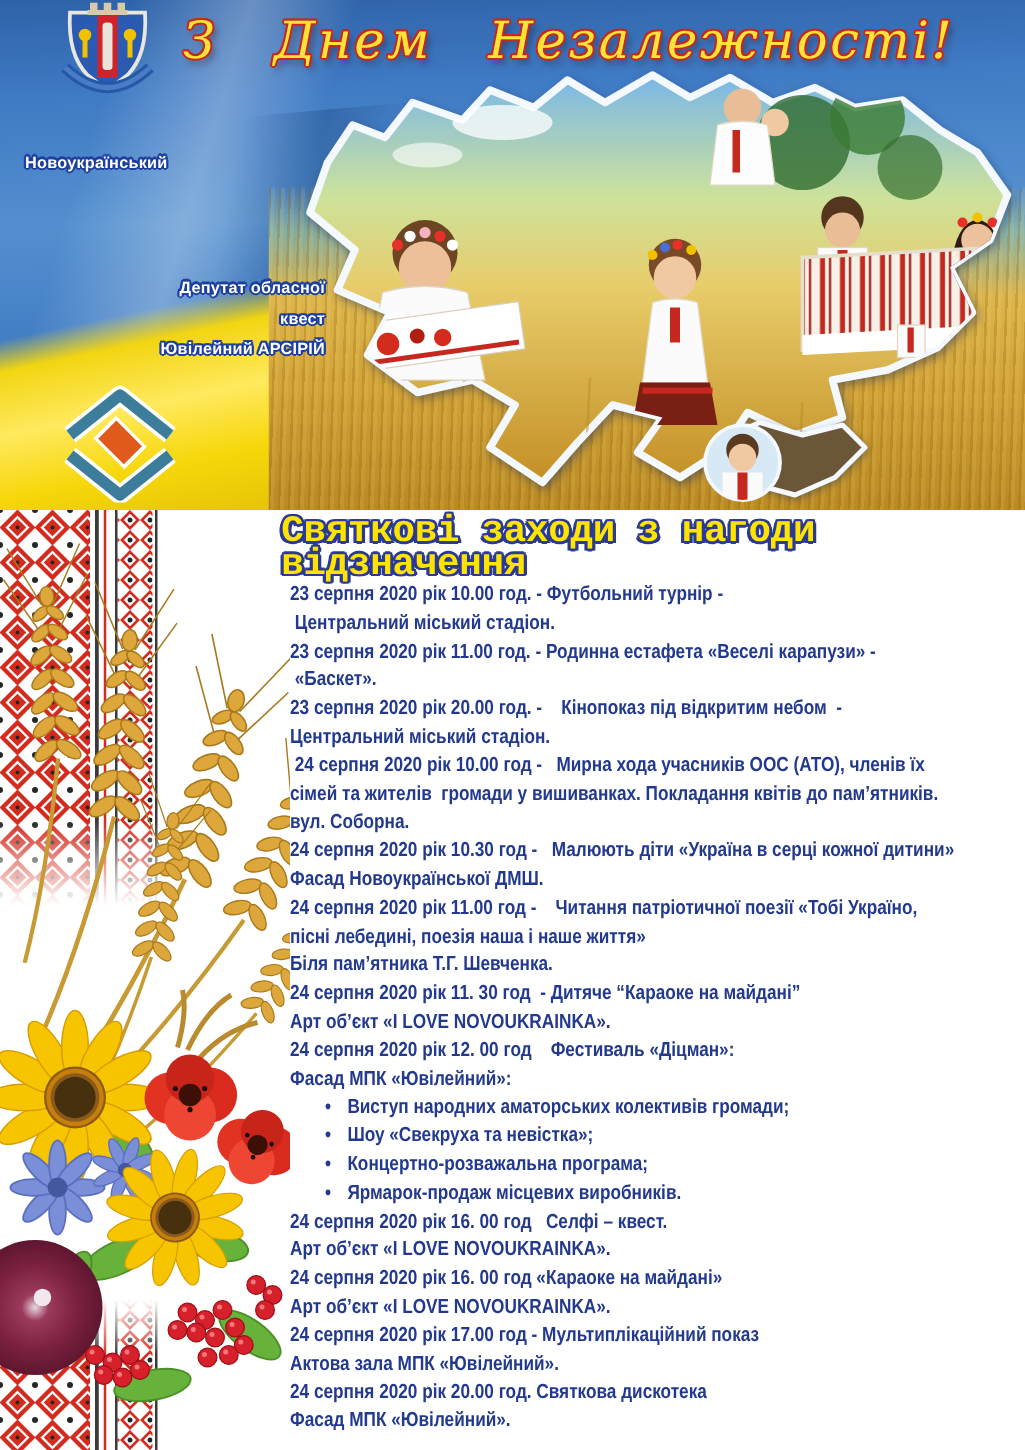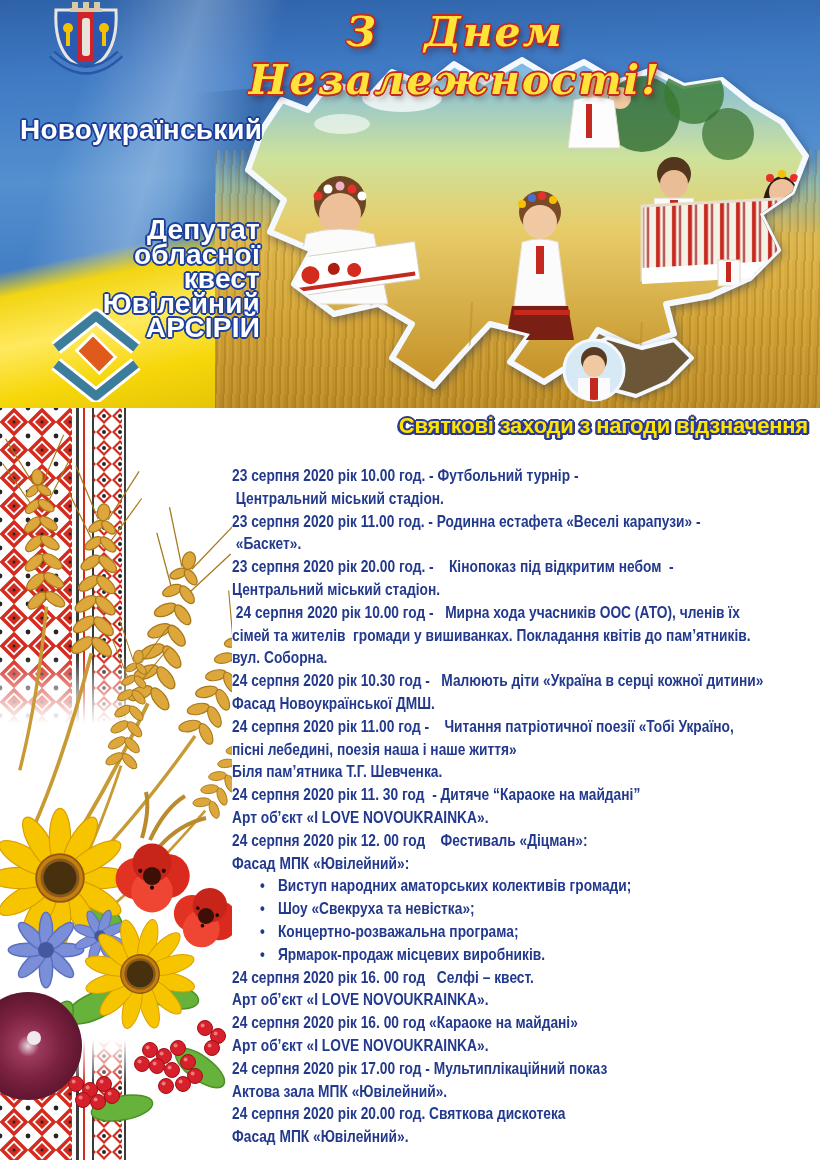--- a/index.html
+++ b/index.html
@@ -14,42 +14,42 @@
   .silk2{position:absolute;left:40px;top:90px;width:400px;height:260px;
         background:linear-gradient(105deg,rgba(10,40,90,0) 35%,rgba(10,40,90,.25) 50%,rgba(10,40,90,0) 64%);
         transform:rotate(-5deg);}
   .flag-yellow{position:absolute;left:0;top:150px;width:300px;height:258px;
         background:linear-gradient(168deg,rgba(242,213,18,0) 38%,#f2d512 46%,#ffe95e 62%,#f6d70a 78%,#e0be06 100%);}
   .wheatfield{position:absolute;left:215px;top:150px;right:0;height:258px;
         background:linear-gradient(180deg,rgba(191,216,138,0) 0%,rgba(191,216,138,.55) 14%,#dcb54b 34%,#d2a336 62%,#b98a24 100%);}
   .wheatfield:after{content:"";position:absolute;inset:0;
         background:repeating-linear-gradient(92deg,rgba(143,98,20,.25) 0 2px,rgba(255,230,150,.10) 2px 5px,rgba(0,0,0,0) 5px 8px);}
   .hero-title{position:absolute;left:135px;top:8px;width:640px;text-align:center;
-        font-family:"DejaVu Serif",serif;font-style:italic;font-weight:bold;
+        font-family:"DejaVu Serif",serif;font-style:italic;font-weight:normal;
         font-size:41px;letter-spacing:2px;word-spacing:30px;color:#ffe23a;
         text-shadow:-1.6px 0 #c5281e,1.6px 0 #c5281e,0 -1.6px #c5281e,0 1.6px #c5281e,
                     -1.2px -1.2px #c5281e,1.2px -1.2px #c5281e,-1.2px 1.2px #c5281e,1.2px 1.2px #c5281e,
                     3px 4px 6px rgba(60,0,0,.45);}
-  .official{position:absolute;left:20px;width:240px;font-weight:bold;font-size:28px;line-height:24.5px;
+  .official{position:absolute;left:20px;width:240px;font-weight:bold;font-size:13px;line-height:24.5px;
         color:#ffffff;letter-spacing:.2px;
         text-shadow:-1.8px 0 #1d3f9d,1.8px 0 #1d3f9d,0 -1.8px #1d3f9d,0 1.8px #1d3f9d,
                     -1.3px -1.3px #1d3f9d,1.3px -1.3px #1d3f9d,-1.3px 1.3px #1d3f9d,1.3px 1.3px #1d3f9d;}
   .official-1{top:118px;}
   .official-2{top:218px;text-align:right;}
   .coat{position:absolute;left:42px;top:2px;}
   .diamond-logo{position:absolute;left:44px;top:308px;}
   .map-collage{position:absolute;left:222px;top:52px;}
   
   .content{position:absolute;left:0;top:408px;width:820px;height:752px;background:#fff;}
   .left-deco{position:absolute;left:0;top:0;}
-  .event-title{position:absolute;left:225px;right:12px;top:5px;text-align:right;
-        font-weight:bold;font-size:22px;line-height:26px;letter-spacing:-.2px;color:#ffe400;
+  .event-title{position:absolute;left:225px;right:12px;top:5px;text-align:left;
+        font-weight:bold;font-size:30px;line-height:26px;letter-spacing:-.2px;color:#ffe400;
         text-shadow:-2px 0 #2b3a94,2px 0 #2b3a94,0 -2px #2b3a94,0 2px #2b3a94,
                     -1.5px -1.5px #2b3a94,1.5px -1.5px #2b3a94,-1.5px 1.5px #2b3a94,1.5px 1.5px #2b3a94,
-                    -2.6px 1px #2b3a94,2.6px 1px #2b3a94;}
+                    -2.6px 1px #2b3a94,2.6px 1px #2b3a94;font-family:Liberation Mono, monospace;}
   .schedule{position:absolute;left:232px;top:56px;width:700px;
         transform:scaleX(.85);transform-origin:left top;
         font-weight:bold;font-size:16.2px;line-height:22.8px;color:#22398e;}
   .sched-line{white-space:pre;}
   .sched-line .bullet:empty{display:none;}
   .sched-line.bullet{padding-left:33px;}
   .sched-line.bullet .bullet{display:inline-block;width:21px;}
 </style>
 </head>
 <body>

